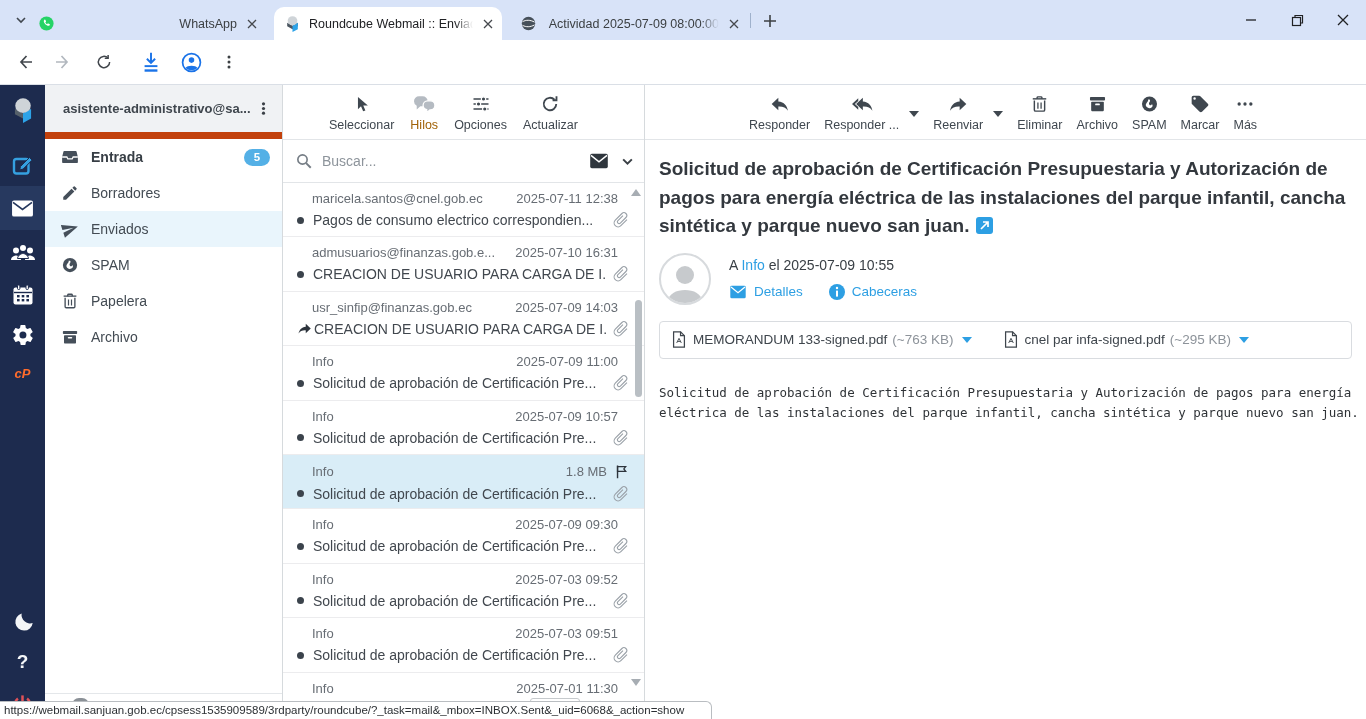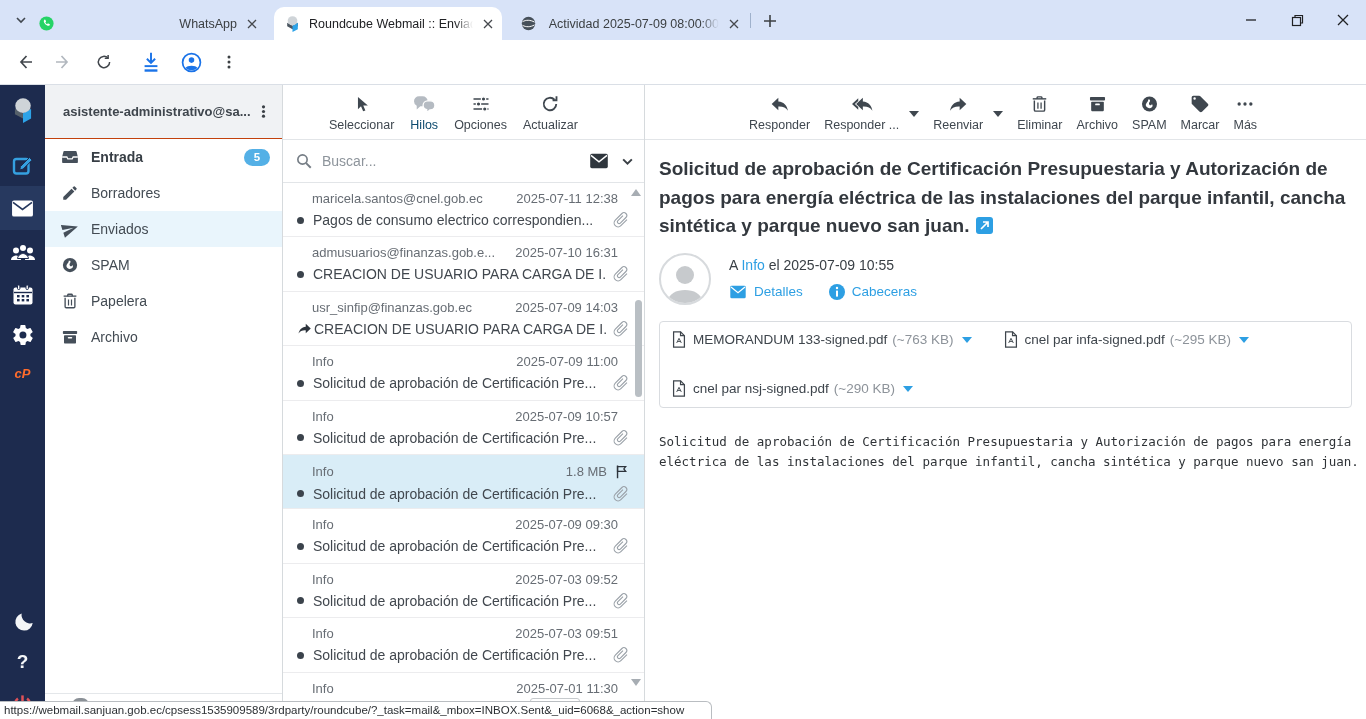--- a/index.html
+++ b/index.html
@@ -45,21 +45,21 @@
   
   .rail { position:absolute; left:0; top:85px; width:45px; height:634px; background:#1d2b4e; }
   .rail-item { position:absolute; left:0; width:45px; display:flex; align-items:center; justify-content:center; }
   .rail-item.active-tile { background:#27395f; }
   .rail-cp { color:#ff6c2c; font-weight:bold; font-style:italic; font-size:13px; }
   .rail-help { color:#f4f6f8; font-size:19px; font-weight:bold; }
 
   
   .folders { position:absolute; left:45px; top:85px; width:238px; height:634px; background:#fff;
     border-right:1px solid #d6dadd; }
-  .acct { height:54px; background:#f0f2f4; border-bottom:1px solid #c2410c; display:flex;
+  .acct { height:54px; background:#f0f2f4; border-bottom:7px solid #c2410c; display:flex;
     align-items:center; padding:0 8px 0 18px; }
   .acct .email { flex:1; font-size:13px; font-weight:bold; color:#3f464d; white-space:nowrap; overflow:hidden; }
   .acct .kebab { width:22px; height:22px; display:flex; align-items:center; justify-content:center; color:#3a4046; }
   .folder { height:36px; display:flex; align-items:center; padding:0 12px 0 16px; color:#434b53; }
   .folder.selected { background:#e9f5fc; }
   .folder .fic { width:18px; height:18px; margin-right:12px; color:#454f5a; }
   .folder .flabel { flex:1; font-size:14px; }
   .folder.first .flabel { font-weight:bold; color:#373e45; }
   .badge { min-width:26px; height:17px; border-radius:9px; background:#54b0e6; color:#fff;
     font-size:11.5px; font-weight:bold; display:flex; align-items:center; justify-content:center; padding:0 7px; }
@@ -67,21 +67,21 @@
   .foot-circle { position:absolute; left:27px; top:4px; width:17px; height:14px; border-radius:8px; background:#8b9197; }
 
   
   .list { position:absolute; left:283px; top:85px; width:362px; height:634px; background:#fff;
     border-right:1px solid #d6dadd; }
   .list-toolbar { height:55px; border-bottom:1px solid #e2e5e8; display:flex; align-items:flex-start;
     padding:8px 0 0 46px; }
   .ltbtn { display:flex; flex-direction:column; align-items:center; margin-right:16px; color:#3f474f; }
   .ltbtn .lic { height:22px; display:flex; align-items:center; }
   .ltbtn .llabel { font-size:12.5px; margin-top:3px; white-space:nowrap; }
-  .ltbtn.disabled { color:#0c4a6e; }
+  .ltbtn.disabled { color:#a16207; }
   .searchbar { height:43px; border-bottom:1px solid #e2e5e8; display:flex; align-items:center; padding:0 10px 0 12px; }
   .searchbar input { flex:1; border:0; outline:none; font-size:14px; color:#3d444b; margin-left:9px;
     font-family:"Liberation Sans", sans-serif; background:transparent; }
   .searchbar input::placeholder { color:#8d949b; }
   .rows { position:absolute; left:0; top:98px; width:361px; height:511px; overflow:hidden; }
   .mrow { height:54.4px; border-bottom:1px solid #ececee; }
   .mrow.selected { background:#d9edf7; }
   .mline1 { display:flex; align-items:center; padding:8px 26px 0 29px; }
   .mrow.selected .mline1 { padding-right:13px; }
   .msender { flex:1; font-size:13px; color:#676d74; white-space:nowrap; overflow:hidden; }
@@ -748,30 +748,20 @@
       <div class="att">
         <svg class="aic" width="14" height="17" viewBox="0 0 18 22">
             <path d="M2 1h9l5 5v15H2z" fill="none" stroke="currentColor" stroke-width="1.6"></path>
             <path d="M11 1v5h5" fill="none" stroke="currentColor" stroke-width="1.6"></path>
             <path d="M6 15.5l3-6 3 6M7 13.5h4" stroke="currentColor" stroke-width="1.2" fill="none"></path>
           </svg>
         <span class="aname">cnel par infa-signed.pdf</span>
         <span class="asize">(~295 KB)</span>
         <span class="acaret"></span>
       </div>
-      <div class="att" style="flex-basis:100%;">
-        <svg class="aic" width="14" height="17" viewBox="0 0 18 22">
-            <path d="M2 1h9l5 5v15H2z" fill="none" stroke="currentColor" stroke-width="1.6"></path>
-            <path d="M11 1v5h5" fill="none" stroke="currentColor" stroke-width="1.6"></path>
-            <path d="M6 15.5l3-6 3 6M7 13.5h4" stroke="currentColor" stroke-width="1.2" fill="none"></path>
-          </svg>
-        <span class="aname">cnel par nsj-signed.pdf</span>
-        <span class="asize">(~290 KB)</span>
-        <span class="acaret"></span>
-      </div>
     </div>
 
     <div class="mailbody">
       <div>Solicitud de aprobación de Certificación Presupuestaria y Autorización de pagos para energía</div>
       <div>eléctrica de las instalaciones del parque infantil, cancha sintética y parque nuevo san juan.</div>
     </div>
   </div>
 
   <div class="statusbar">https://webmail.sanjuan.gob.ec/cpsess1535909589/3rdparty/roundcube/?_task=mail&amp;_mbox=INBOX.Sent&amp;_uid=6068&amp;_action=show</div>
 

